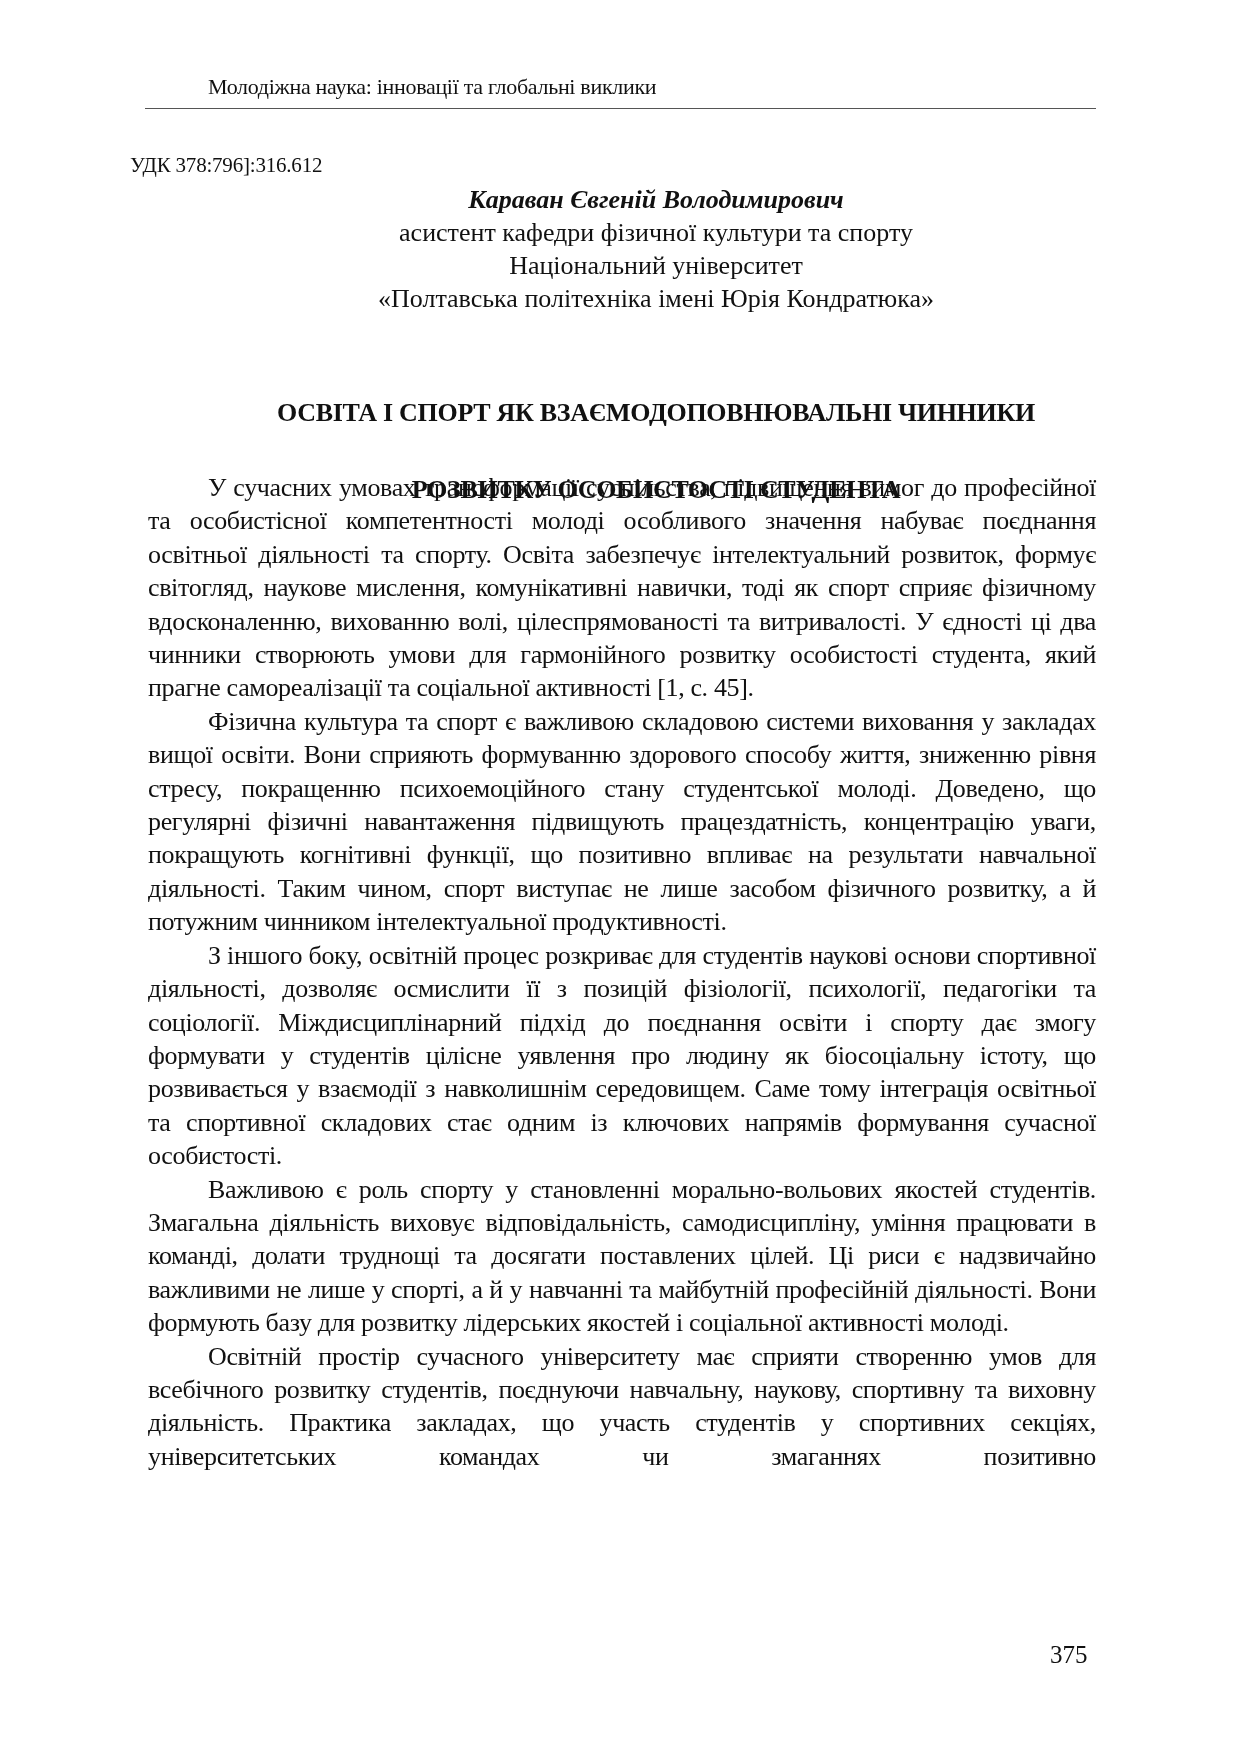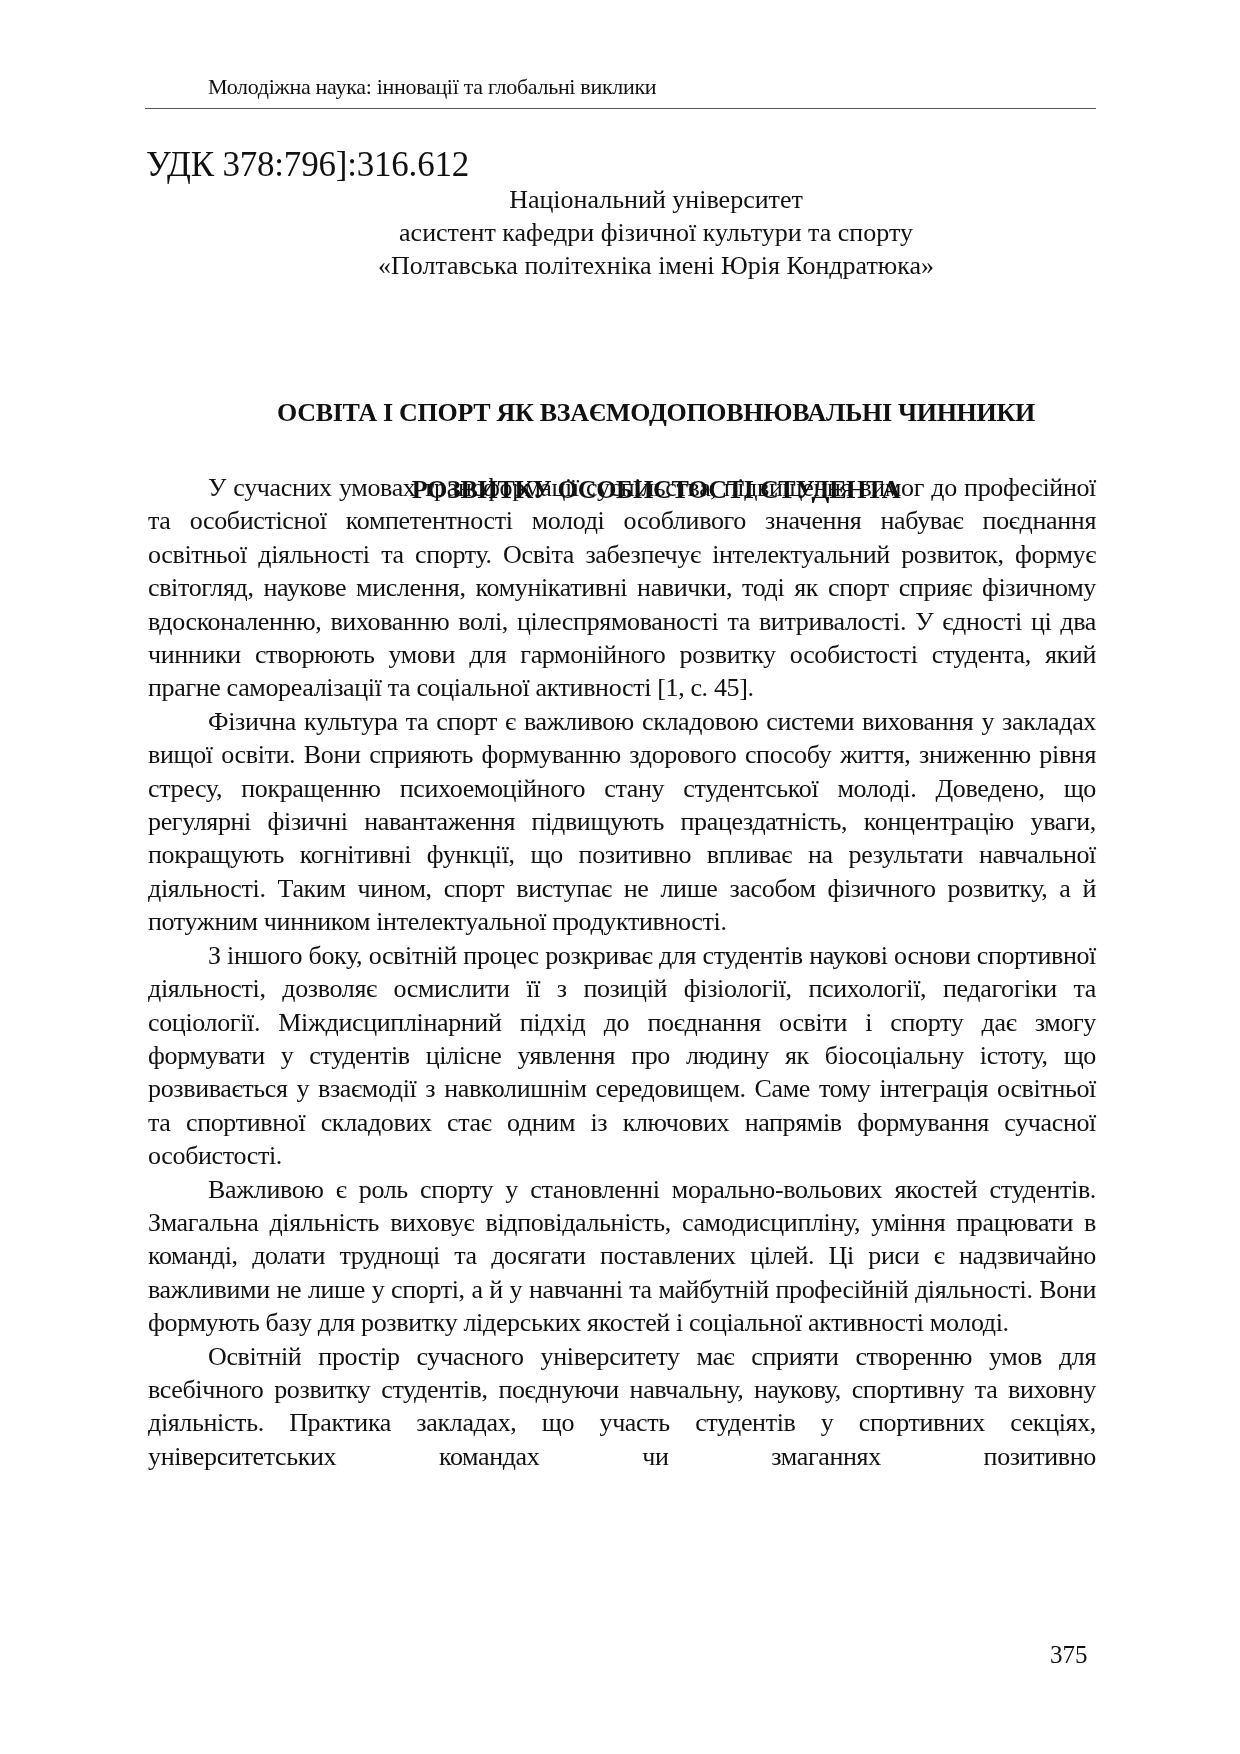--- a/index.html
+++ b/index.html
@@ -33,23 +33,23 @@
     .header-rule {
       position: absolute;
       left: 145px;
       top: 108px;
       width: 951px;
       height: 0;
       border-top: 1.5px solid #555555;
     }
     .udc {
       position: absolute;
-      left: 146px;
+      left: 130px;
       top: 150px;
-      font-size: 35px;
+      font-size: 21px;
       line-height: 30px;
       letter-spacing: -0.2px;
       white-space: nowrap;
     }
     .author-block {
       position: absolute;
       left: 146px;
       width: 950px;
       top: 183px;
       text-align: center;
@@ -108,22 +108,23 @@
 <body>
 
 <div class="page">
 
   <div class="running-header">Молодіжна наука: інновації та глобальні виклики</div>
   <div class="header-rule"></div>
 
   <div class="udc">УДК 378:796]:316.612</div>
 
   <div class="author-block">
+    <div class="author-name">Караван Євгеній Володимирович</div>
+    <div class="author-line">асистент кафедри фізичної культури та спорту</div>
     <div class="author-line">Національний університет</div>
-    <div class="author-line">асистент кафедри фізичної культури та спорту</div>
     <div class="author-line">«Полтавська політехніка імені Юрія Кондратюка»</div>
   </div>
 
   <div class="title-block">
     <div class="title-line">ОСВІТА І СПОРТ ЯК ВЗАЄМОДОПОВНЮВАЛЬНІ ЧИННИКИ</div>
     <div class="title-line">РОЗВИТКУ ОСОБИСТОСТІ СТУДЕНТА</div>
   </div>
 
   <div class="body-text">
     <p>У сучасних умовах трансформації суспільства, підвищення вимог до професійної та особистісної компетентності молоді особливого значення набуває поєднання освітньої діяльності та спорту. Освіта забезпечує інтелектуальний розвиток, формує світогляд, наукове мислення, комунікативні навички, тоді як спорт сприяє фізичному вдосконаленню, вихованню волі, цілеспрямованості та витривалості. У єдності ці два чинники створюють умови для гармонійного розвитку особистості студента, який прагне самореалізації та соціальної активності [1, с. 45].</p>

